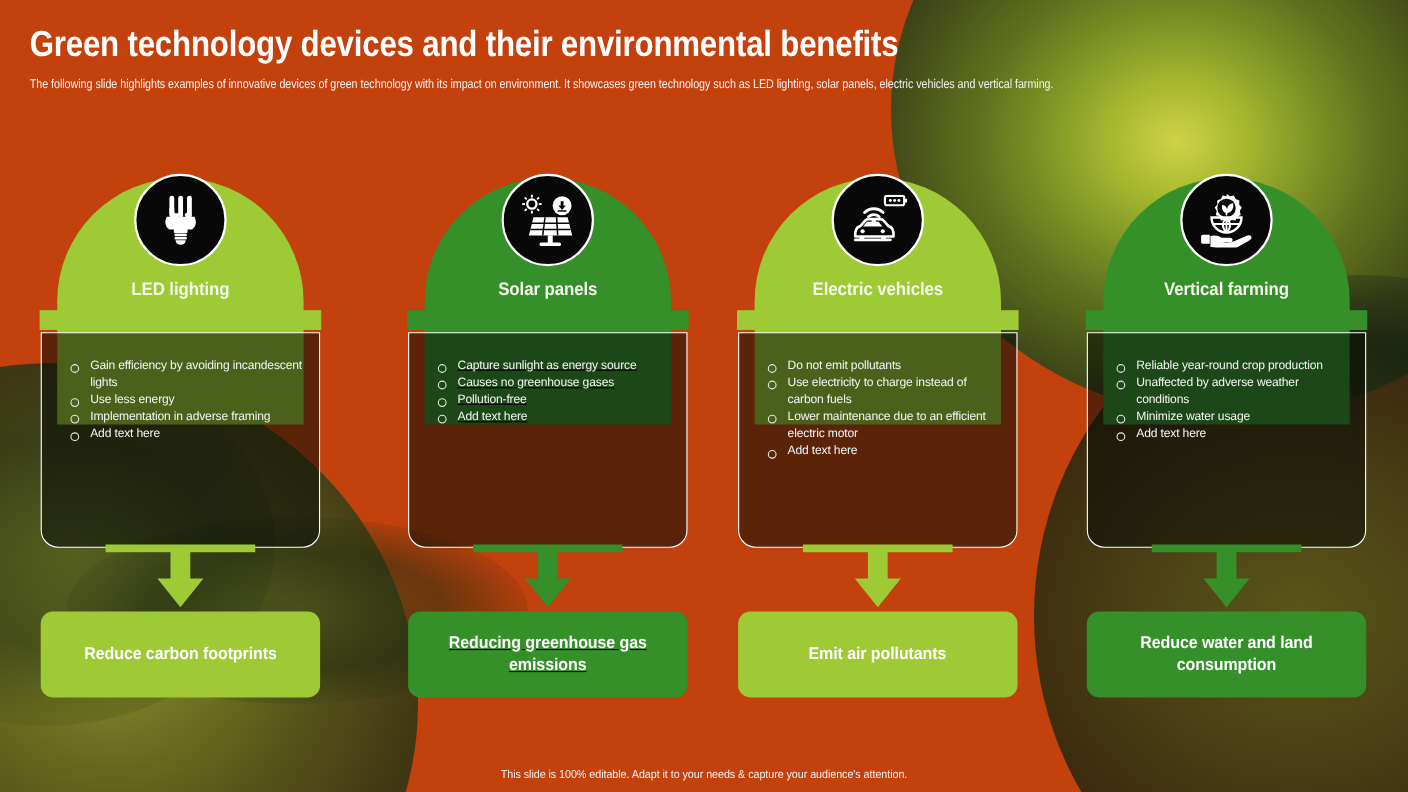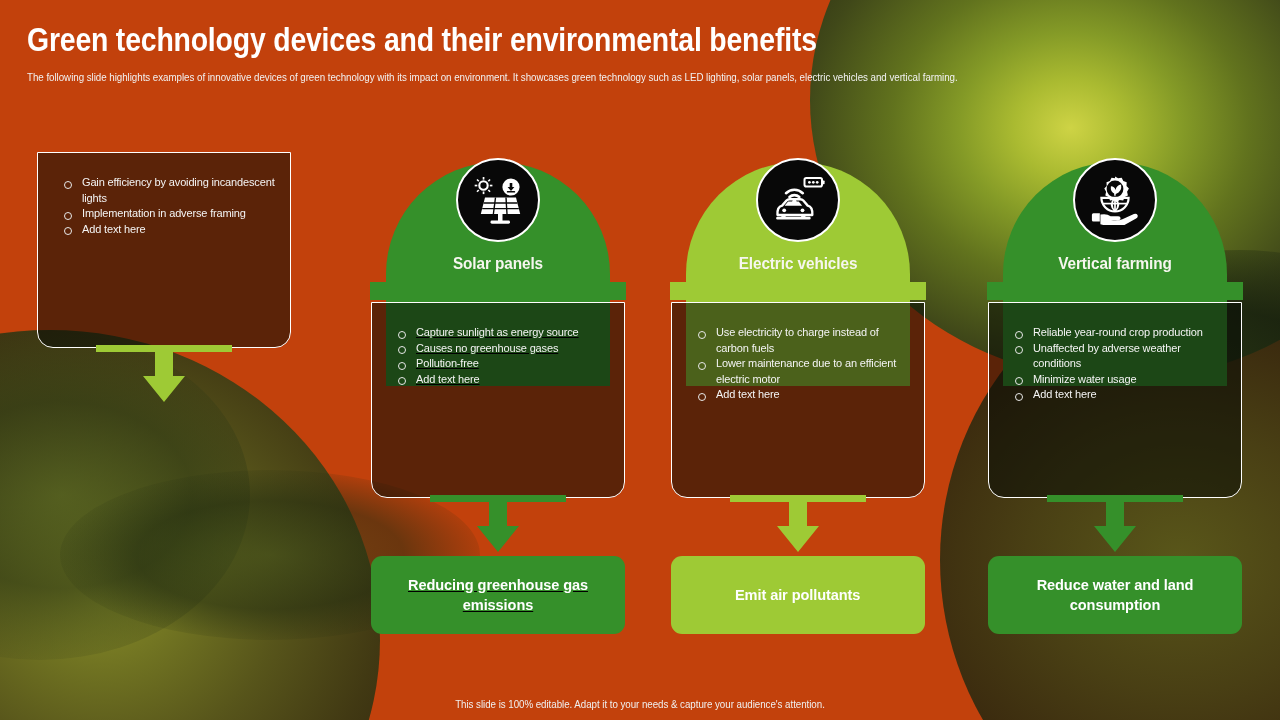--- a/index.html
+++ b/index.html
@@ -274,38 +274,64 @@
   <div class="glow glow-ml"></div>
   <div class="glow glow-c"></div>
 
   <div id="header">
     <div id="title">Green technology devices and their environmental benefits</div>
     <div id="subtitle">The following slide highlights examples of innovative devices of green technology with its impact on environment. It showcases green technology such as LED lighting, solar panels, electric vehicles and vertical farming.</div>
   </div>
 
   <div id="columns">
       <div class="col col-0">
+    <div class="dome-wrap">
+      <div class="dome" style="background:#9ECA35"></div>
+      <div class="dome-base" style="background:#9ECA35"></div>
+      <div class="icon-circle">
+            <svg width="46" height="50" viewBox="0 0 46 50">
+      <g fill="white">
+        <rect x="13" y="3" width="4.4" height="20" rx="2.2"></rect>
+        <rect x="21" y="3" width="4.4" height="20" rx="2.2"></rect>
+        <rect x="29" y="3" width="4.4" height="20" rx="2.2"></rect>
+        <path d="M13 14 h4.4 v5 a2.2 2.2 0 0 1 -4.4 0 z"></path>
+        <path d="M15.2 19.5 q0 3.2 3.2 3.2 h3 v-3.8 h-3 q-0.9 0-0.9-0.9 z"></path>
+        <path d="M26.9 19.5 q0 3.2 3.2 3.2 h2.8 v-3.8 h-2.8 q-0.9 0-0.9-0.9 z"></path>
+        <path d="M10.5 22 h25.4 q3.2 7.5 -2.2 11.6 h-21 q-5.4 -4.1 -2.2 -11.6 z"></path>
+        <rect x="17" y="33" width="12.5" height="4" rx="1"></rect>
+        <rect x="17.6" y="37.4" width="11.3" height="2.3" rx="0.9"></rect>
+        <rect x="17.6" y="40.4" width="11.3" height="2.3" rx="0.9"></rect>
+        <path d="M18.6 43.4 h9.3 q-0.5 4.2 -4.65 4.2 q-4.15 0 -4.65 -4.2 z"></path>
+      </g>
+    </svg>
+          </div>
+      <div class="dome-label">LED lighting</div>
+    </div>
 
     <div class="card">
       <ul class="bullets">
             <li>Gain efficiency by avoiding incandescent lights</li>
+            <li>Use less energy</li>
             <li>Implementation in adverse framing</li>
             <li>Add text here</li>
           </ul>
     </div>
 
     <div class="connector">
       <div class="conn-bar" style="background:#9ECA35"></div>
       <div class="arrow">
             <svg width="62" height="52" viewBox="0 0 62 52">
     <path d="M22 0 h18 v26 h12 l-21 26 l-21 -26 h12 z" fill="#9ECA35"></path>
   </svg>
           </div>
     </div>
 
+    <div class="outcome" style="background:#9ECA35">
+      <span>Reduce carbon footprints</span>
+    </div>
   </div>
       <div class="col col-1">
     <div class="dome-wrap">
       <div class="dome" style="background:#35902A"></div>
       <div class="dome-base" style="background:#35902A"></div>
       <div class="icon-circle">
             <svg width="52" height="48" viewBox="0 0 52 48">
       <g fill="white">
         <circle cx="11.5" cy="9.5" r="4.2" fill="none" stroke="white" stroke-width="2.1"></circle>
         <g>
@@ -383,20 +409,21 @@
         <rect x="10.3" y="38.2" width="4.4" height="2.6" rx="1"></rect>
         <rect x="30.1" y="38.2" width="4.4" height="2.6" rx="1"></rect>
       </g>
     </svg>
           </div>
       <div class="dome-label">Electric vehicles</div>
     </div>
 
     <div class="card">
       <ul class="bullets">
+            <li>Do not emit pollutants</li>
             <li>Use electricity to charge instead of carbon fuels</li>
             <li>Lower maintenance due to an efficient electric motor</li>
             <li>Add text here</li>
           </ul>
     </div>
 
     <div class="connector">
       <div class="conn-bar" style="background:#9ECA35"></div>
       <div class="arrow">
             <svg width="62" height="52" viewBox="0 0 62 52">

